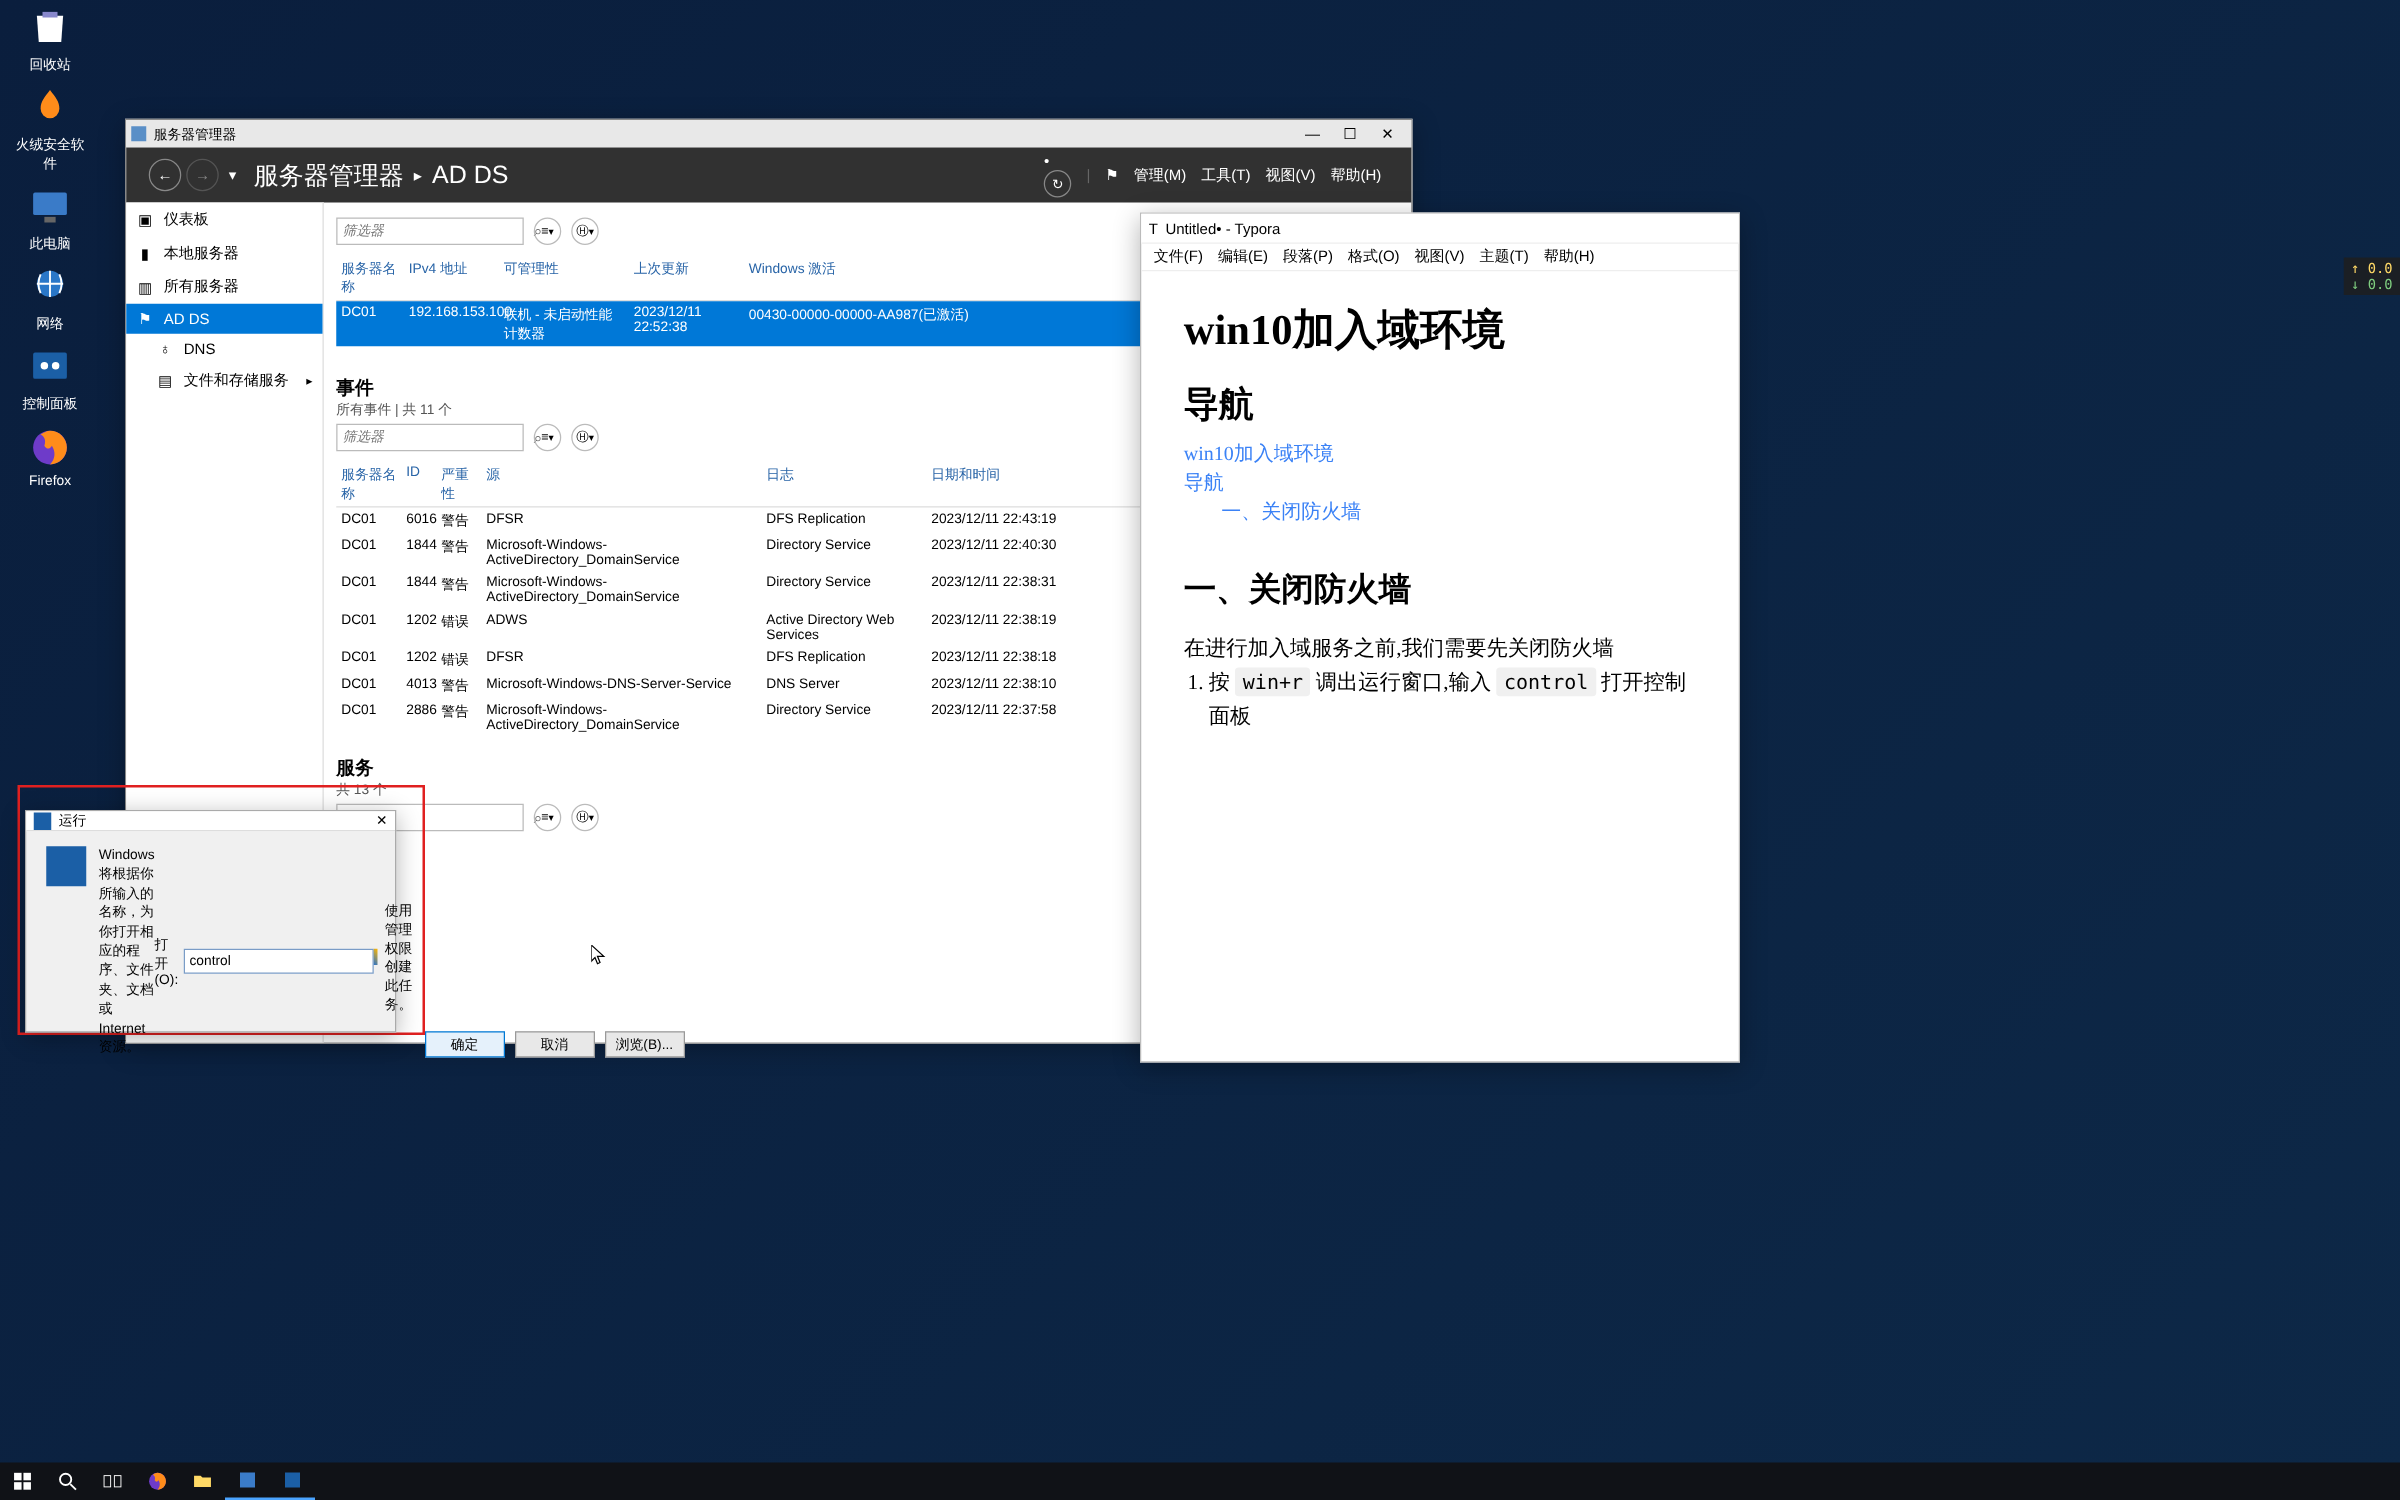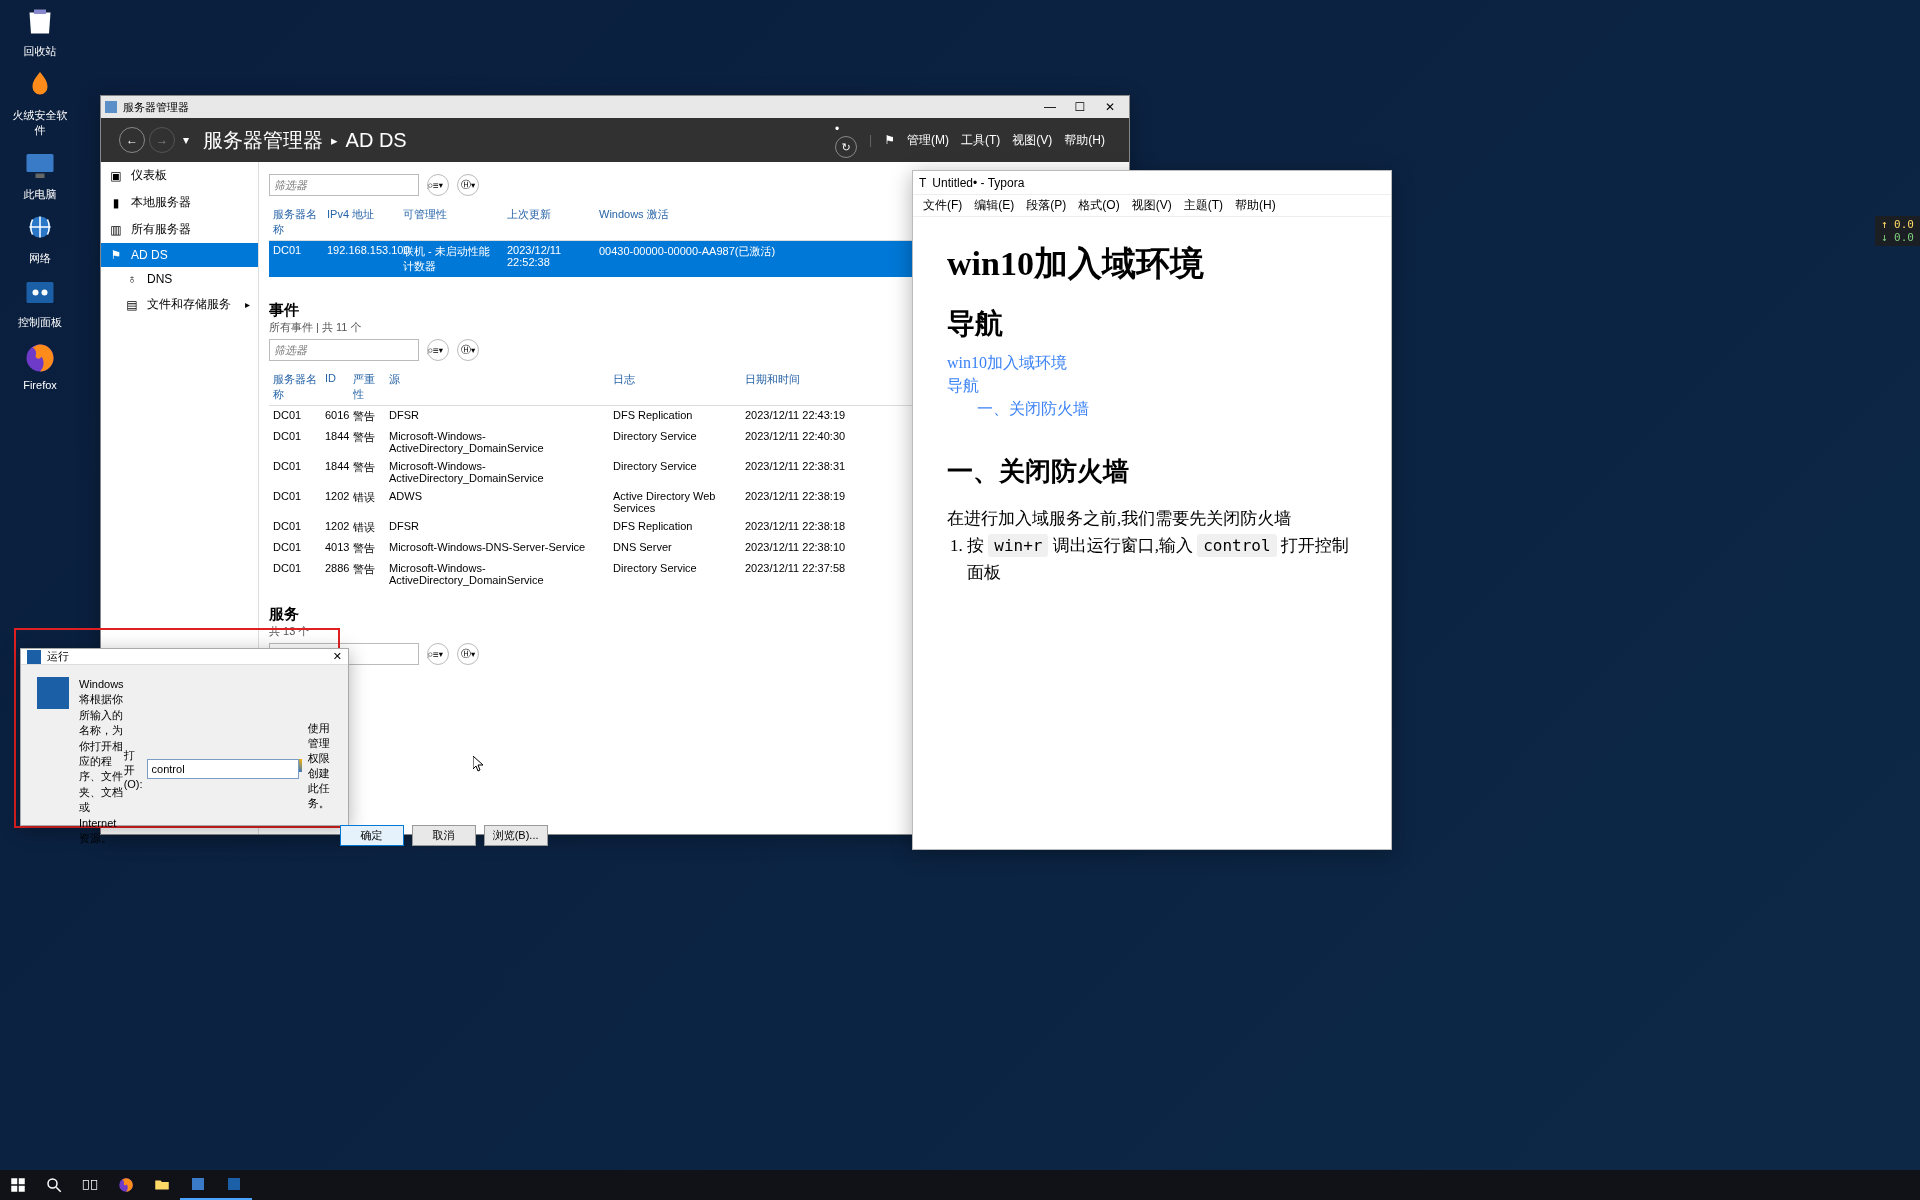--- a/index.html
+++ b/index.html
@@ -71,27 +71,27 @@
 .body-ty h1 { font-size: 34px; font-weight: 700; margin-bottom: 16px; }
 .body-ty h2 { font-size: 28px; font-weight: 700; margin: 18px 0 10px; }
 .body-ty .nav a { color: #3b82f6; font-size: 16px; text-decoration: none; display: block; margin: 2px 0; }
 .body-ty .nav .indent { padding-left: 30px; }
 .body-ty .sec-h { font-size: 26px; font-weight: 700; margin: 34px 0 16px; }
 .body-ty p, .body-ty li { font-size: 17px; line-height: 1.6; }
 .body-ty code { background: #f0f0f0; padding: 2px 6px; border-radius: 3px; font-family: monospace; font-size: 16px; }
 .body-ty ol { margin-left: 20px; }
 
 
-.speed-widget { position: absolute; top: 216px; right: 0; background: rgba(30,30,30,0.85); color: #fff; font-size: 11px; padding: 2px 6px; font-family: monospace; }
+.speed-widget { position: absolute; top: 206px; right: 0; background: rgba(30,30,30,0.85); color: #fff; font-size: 11px; padding: 2px 6px; font-family: monospace; }
 .speed-widget .up { color: #ffd966; }
 .speed-widget .down { color: #7fce7f; }
 
 
 .run-highlight { position: absolute; top: 628px; left: 14px; width: 326px; height: 200px; border: 2px solid #e02020; }
-.window-run { position: absolute; top: 648px; left: 20px; width: 329px; height: 178px; background: #f0f0f0; border: 1px solid #aaa; box-shadow: 0 4px 18px rgba(0,0,0,0.3); font-size: 11px; display: flex; flex-direction: column; }
+.window-run { position: absolute; top: 648px; left: 20px; width: 297px; height: 178px; background: #f0f0f0; border: 1px solid #aaa; box-shadow: 0 4px 18px rgba(0,0,0,0.3); font-size: 11px; display: flex; flex-direction: column; }
 .titlebar-run { height: 22px; display: flex; align-items: center; padding: 0 6px; background: #fff; border-bottom: 1px solid #ddd; }
 .titlebar-run .ricon { width: 14px; height: 14px; background: #1b5fa6; margin-right: 6px; }
 .titlebar-run .rtext { flex: 1; }
 .titlebar-run .rclose { cursor: pointer; }
 .body-run { flex: 1; padding: 12px 16px; display: flex; flex-direction: row; }
 .body-run .desc-row { display: flex; gap: 10px; }
 .body-run .desc-row .icon { width: 32px; height: 32px; background: #1b5fa6; }
 .body-run .desc-row .desc { flex: 1; font-size: 11px; line-height: 1.4; }
 .body-run .open-row { display: flex; align-items: center; gap: 4px; margin-top: 14px; }
 .body-run .open-row select, .body-run .open-row .combo { flex: 1; height: 20px; border: 1px solid #7a9cc6; background: #fff; font-size: 11px; padding: 0 4px; }

